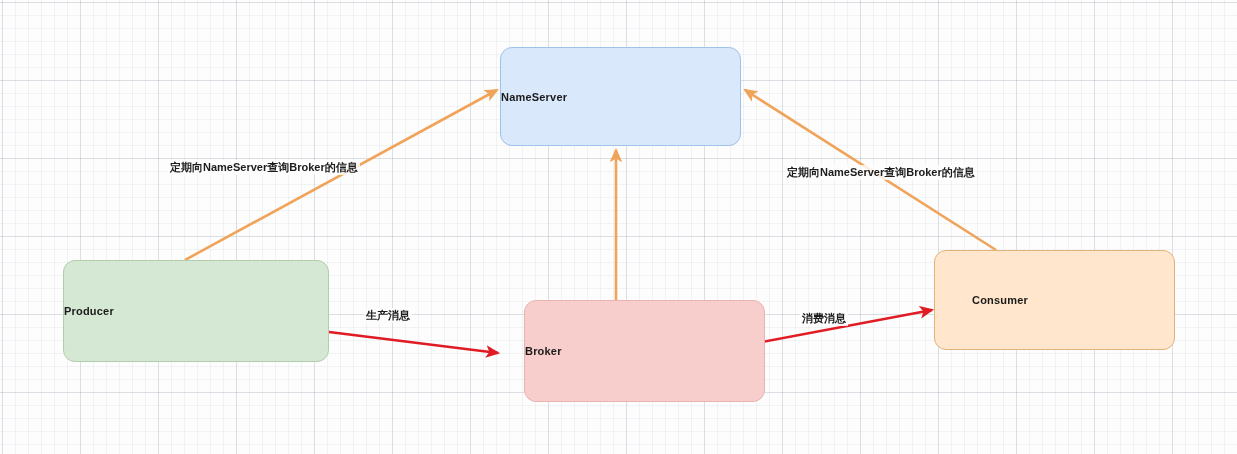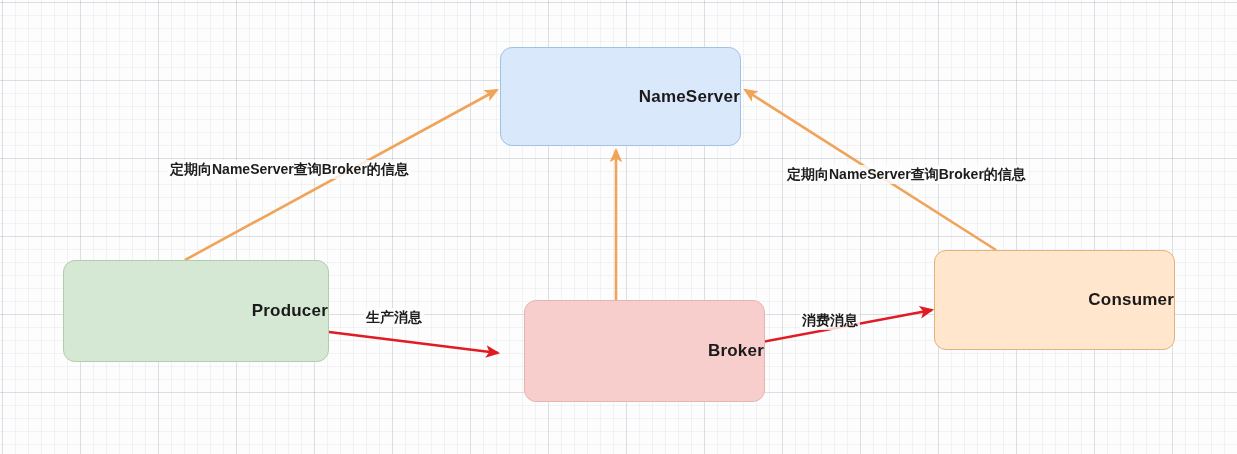--- a/index.html
+++ b/index.html
@@ -37,29 +37,29 @@
     pointer-events: none;
   }
   .node {
     position: absolute;
     box-sizing: border-box;
     border-radius: 12px;
     border-width: 1.5px;
     border-style: solid;
     display: flex;
     align-items: center;
-    justify-content: flex-end;
+    justify-content: flex-start;
     font-weight: bold;
-    font-size: 17px;
+    font-size: 11px;
     color: #1a1a1a;
     letter-spacing: 0.2px;
   }
   .edge-label {
     position: absolute;
-    font-size: 14px;
+    font-size: 11px;
     font-weight: bold;
     color: #1c1c1c;
     white-space: nowrap;
     letter-spacing: 0px;
     background: rgba(253,253,253,0.82);
     padding: 1px 2px;
     line-height: 1.2;
   }
 </style>
 </head>

